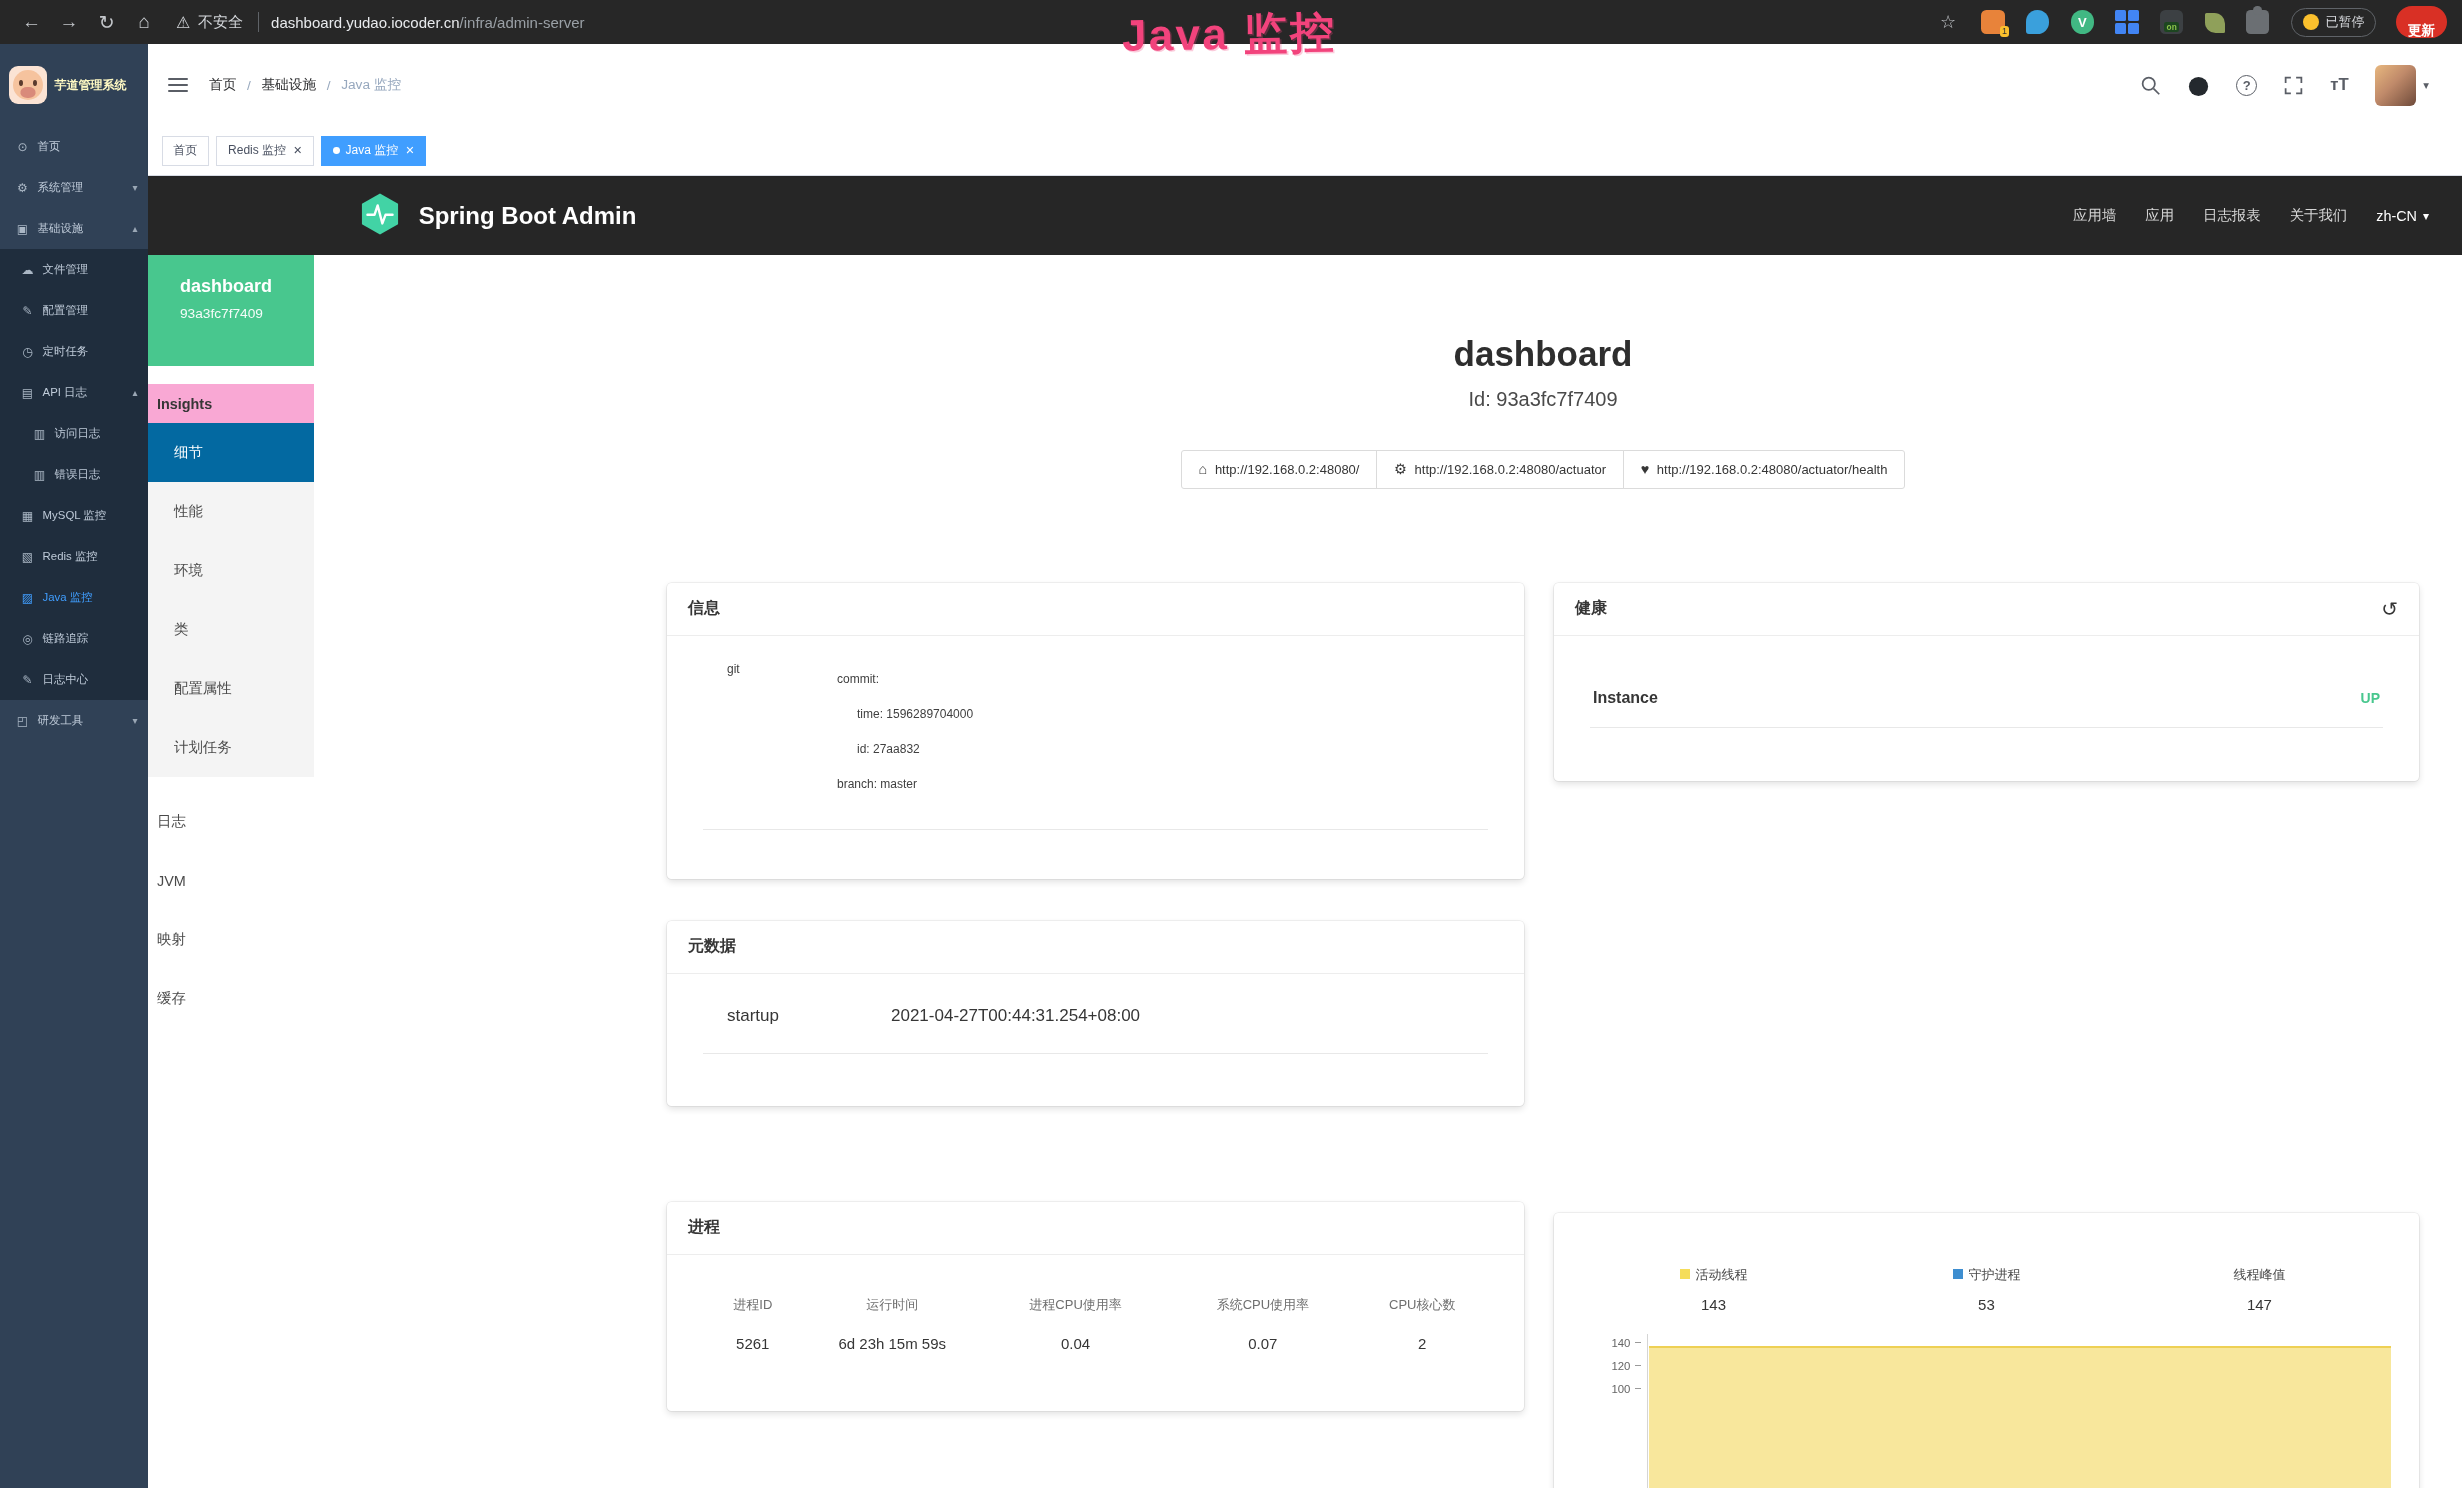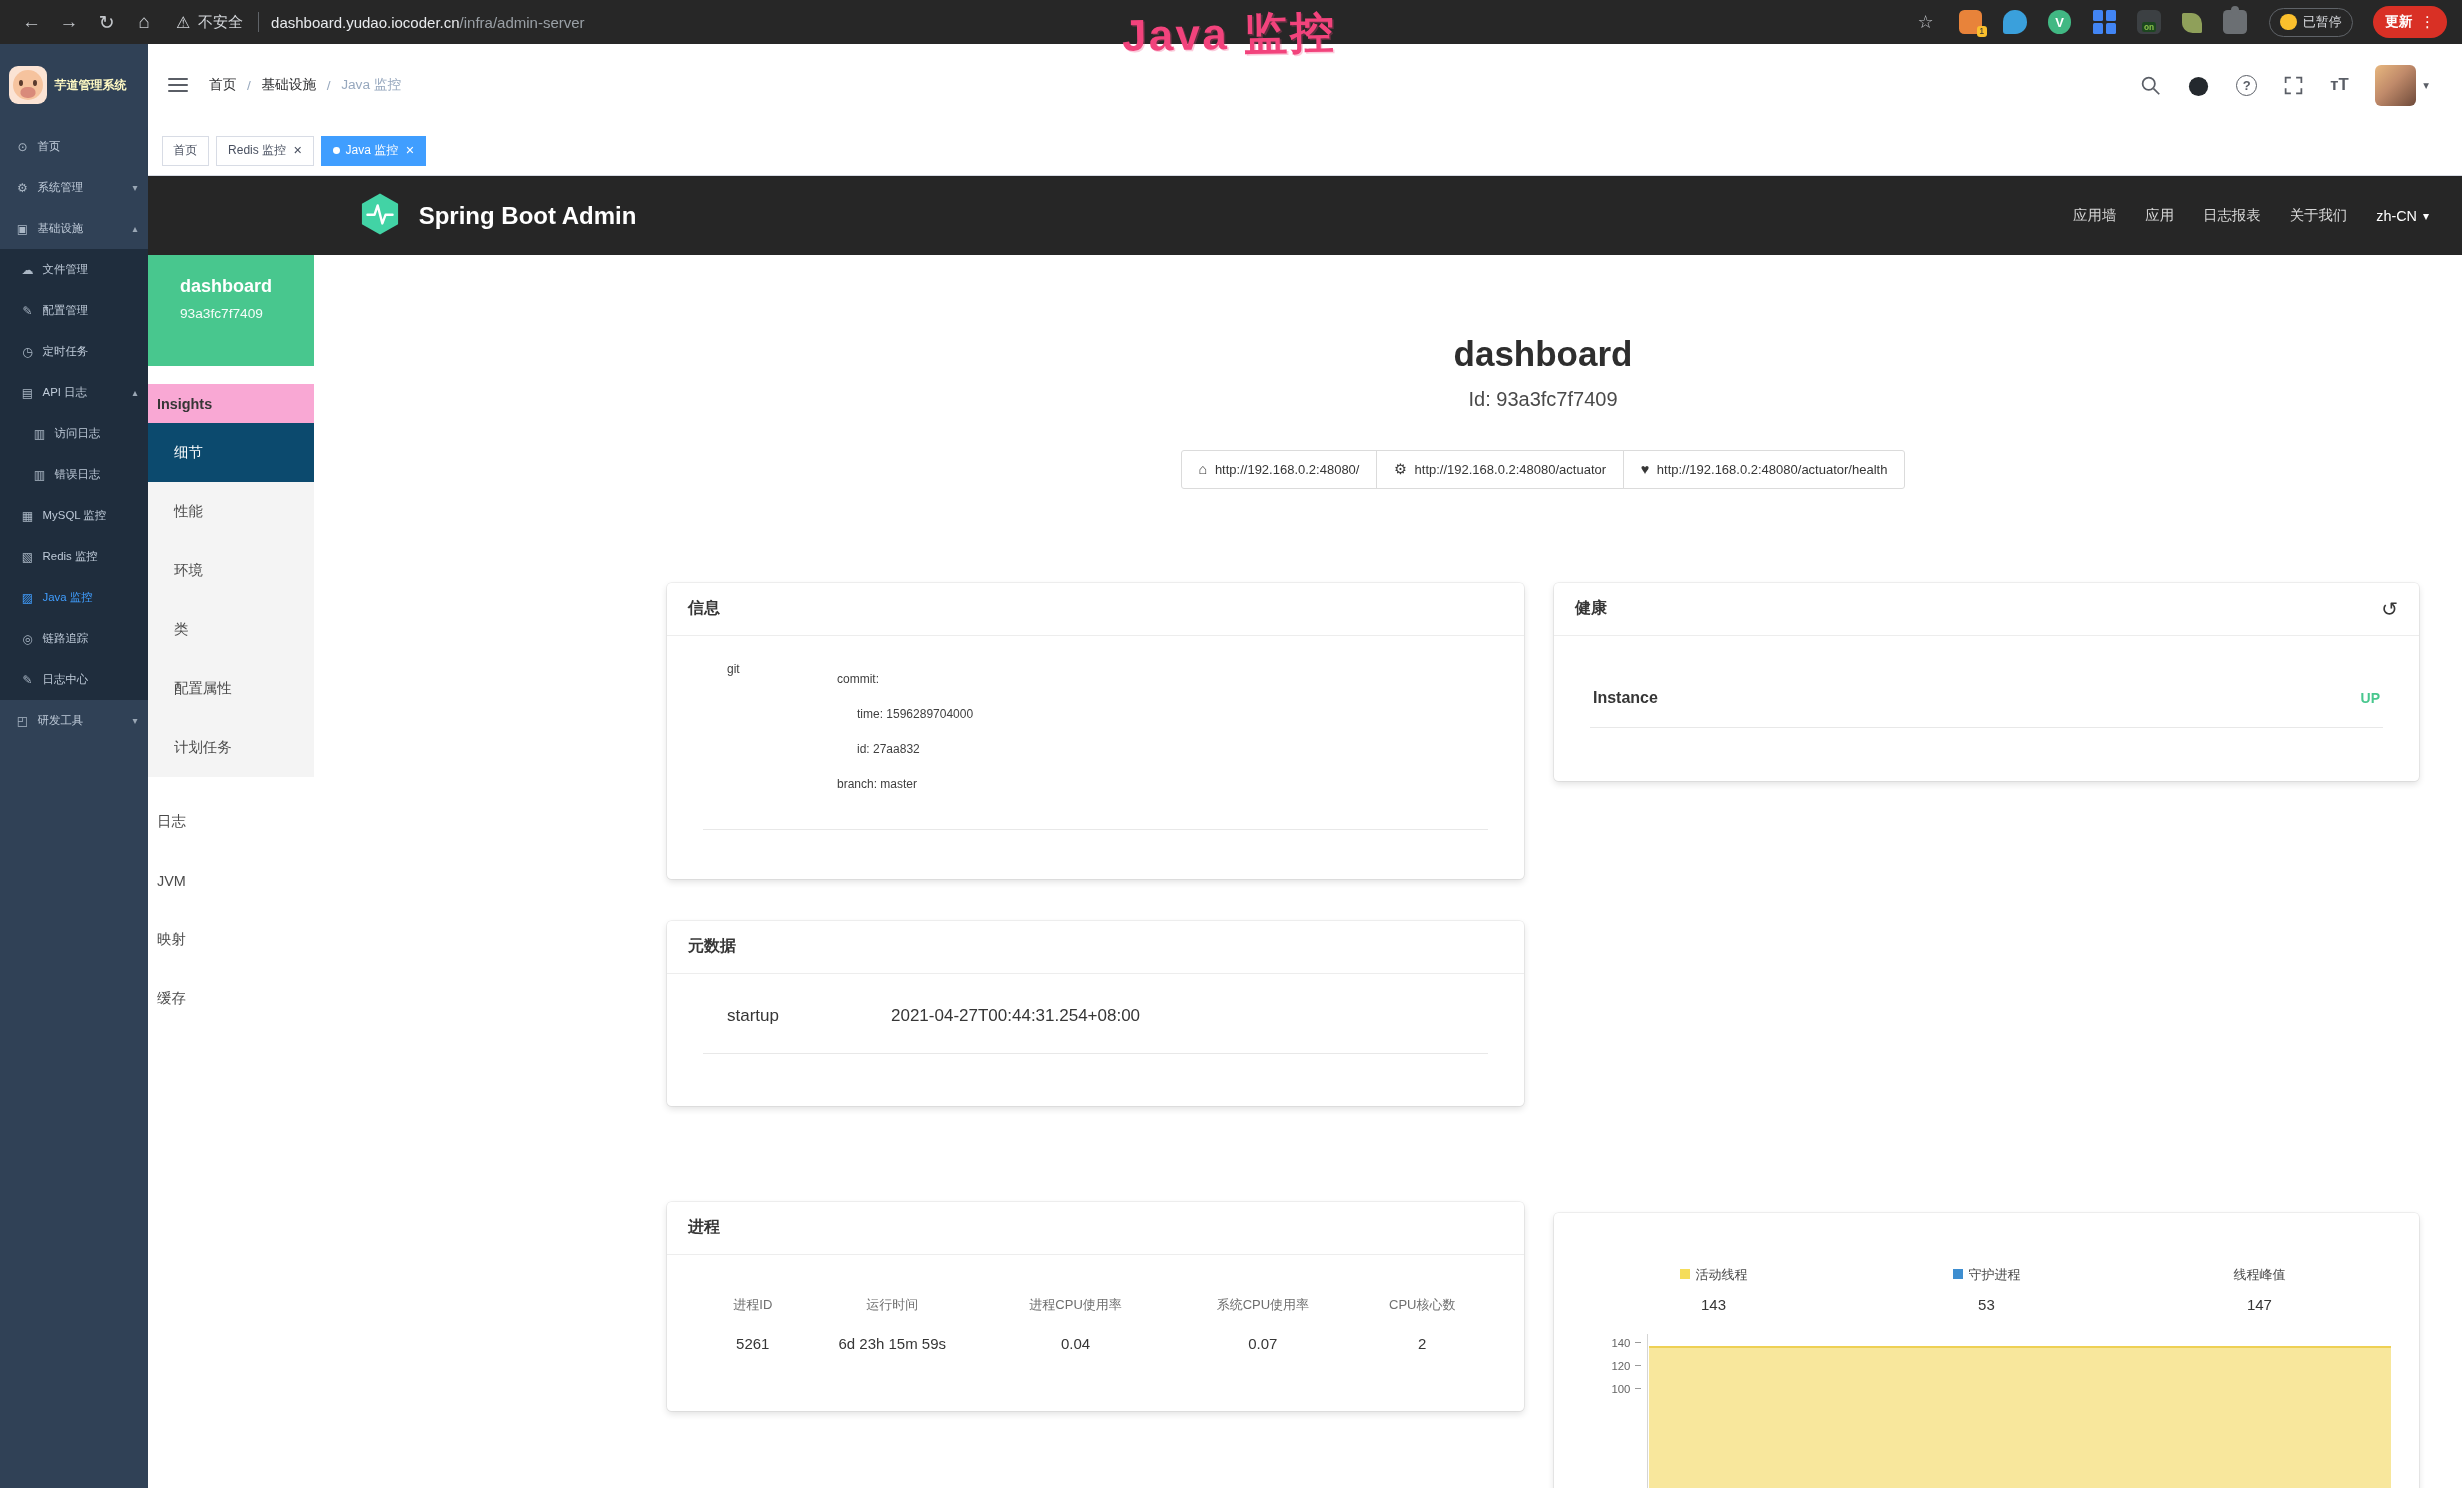--- a/index.html
+++ b/index.html
@@ -25,21 +25,21 @@
   .ext-vue{background:#41b883;border-radius:50%;display:flex;align-items:center;justify-content:center;color:#fff;font-weight:700;font-size:13px;}
   .ext-grid{background:transparent;display:grid;grid-template-columns:10.6px 10.6px;grid-template-rows:10.6px 10.6px;gap:2.3px;}
   .ext-grid div{background:#4285f4;border-radius:1.5px;}
   .ext-switch{background:#3c4043;display:flex;align-items:flex-end;justify-content:center;}
   .ext-switch span{color:#8bc34a;font-size:8.3px;font-weight:700;background:#1d4620;border-radius:2.3px;padding:0 2.3px;margin-bottom:1.5px;}
   .ext-leaf{background:#8fa05a;border-radius:1.5px 10.6px 1.5px 10.6px;width:20px;height:20px;margin-top:2.3px;}
   .ext-puzzle{background:#6b6f73;border-radius:4.6px;}
   .ext-puzzle::after{content:"";position:absolute;top:-3.8px;left:7.6px;width:8.3px;height:8.3px;border-radius:50%;background:#6b6f73;}
   .paused-capsule{display:flex;align-items:center;gap:6px;border:0.8px solid #5f6368;border-radius:758px;height:29px;padding:0 10.6px;margin:0 9px;color:#dadce0;font-size:13px;}
   .smiley{width:16.7px;height:16.7px;border-radius:50%;background:#fbc02d;}
-  .update-pill{display:flex;align-items:center;gap:7.6px;background:#d93025;border-radius:758px;height:30px;padding:16px 12px;color:#fff;font-size:13.7px;font-weight:700;margin-left:6px;}
+  .update-pill{display:flex;align-items:center;gap:7.6px;background:#d93025;border-radius:758px;height:30px;padding:16px 12px;color:#fff;font-size:13.7px;font-weight:700;margin-left:6px;flex-direction:column;}
   .update-pill .kebab{font-size:15px;font-weight:400;}
 
   
   .app-row{flex:1;display:flex;min-height:0;}
 
   
   .app-sidebar{width:148px;flex-shrink:0;background:#304156;color:#bfcbd9;display:flex;flex-direction:column;}
   .logo-row{height:82px;display:flex;align-items:center;gap:7.6px;padding:0 9px;}
   .logo-title{font-size:12px;font-weight:700;color:#fef9c3;}
   .pig{width:38px;height:38px;border-radius:9px;background:#fbe3d4;position:relative;overflow:hidden;flex-shrink:0;}
@@ -91,21 +91,21 @@
   .lang .caret{color:#fff;font-size:12px;}
 
   .sba-body{flex:1;display:flex;min-height:0;background:#fff;}
   .sba-side{width:166px;flex-shrink:0;display:flex;flex-direction:column;}
   .inst{background:#48c78e;color:#fff;height:111px;padding:21px 12px 0 32px;cursor:pointer;}
   .inst-name{font-size:18px;font-weight:700;}
   .inst-id{font-size:13.7px;margin-top:9px;color:rgba(255,255,255,.95);}
   .side-group{margin-top:18px;background:#f4f4f4;}
   .group-header{background:#f9a8d4;height:39px;display:flex;align-items:center;padding-left:9px;font-size:14.4px;font-weight:700;color:#363636;}
   .side-item{height:59px;display:flex;align-items:center;padding-left:26px;font-size:14.4px;color:#4a4a4a;cursor:pointer;}
-  .side-item.active{background:#0c4a6e;color:#fff;}
+  .side-item.active{background:#0369a1;color:#fff;}
   .top-items{margin-top:15px;}
   .top-items .side-item{padding-left:9px;}
 
   .sba-content{flex:1;padding:0 43px 0 353px;overflow:hidden;}
   .page-head{text-align:center;margin-top:79px;}
   .page-title{font-size:35px;font-weight:700;color:#2e2e2e;}
   .page-sub{font-size:20px;color:#4a4a4a;margin-top:13.7px;}
   .links{display:flex;justify-content:center;margin-top:39px;}
   .link-btn{display:flex;align-items:center;gap:7.6px;height:39px;padding:0 16.7px;border:0.8px solid #dbdbdb;background:#fff;font-size:13px;color:#363636;margin-left:-0.8px;cursor:pointer;}
   .link-btn:first-child{border-radius:3px 0 0 3px;margin-left:0;}

